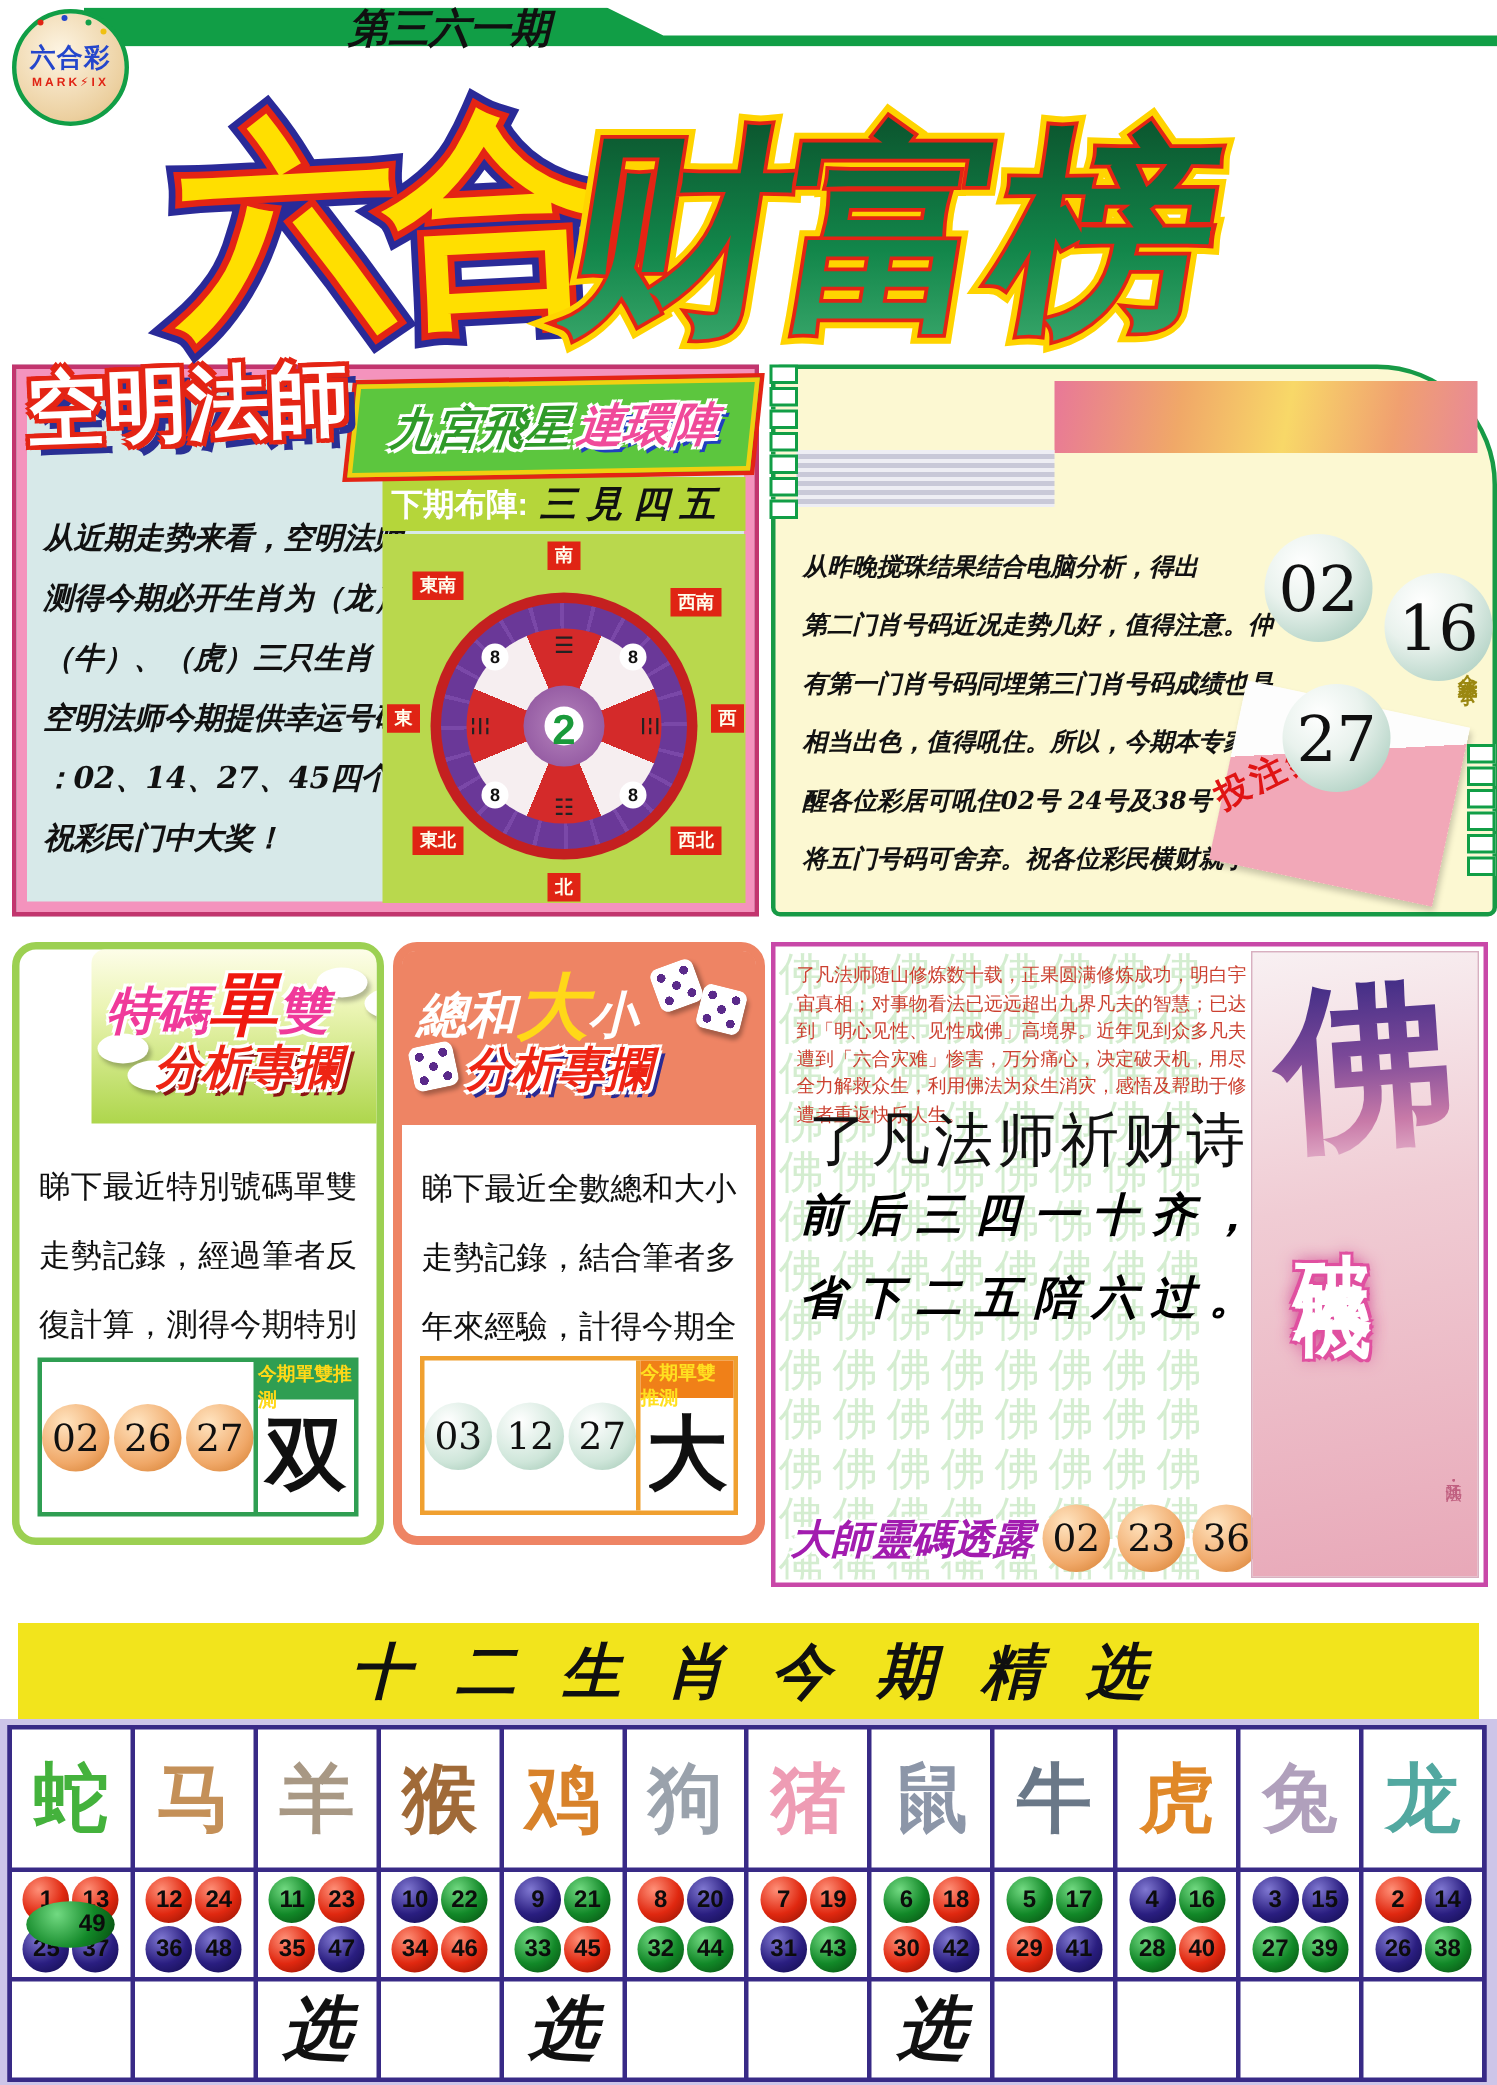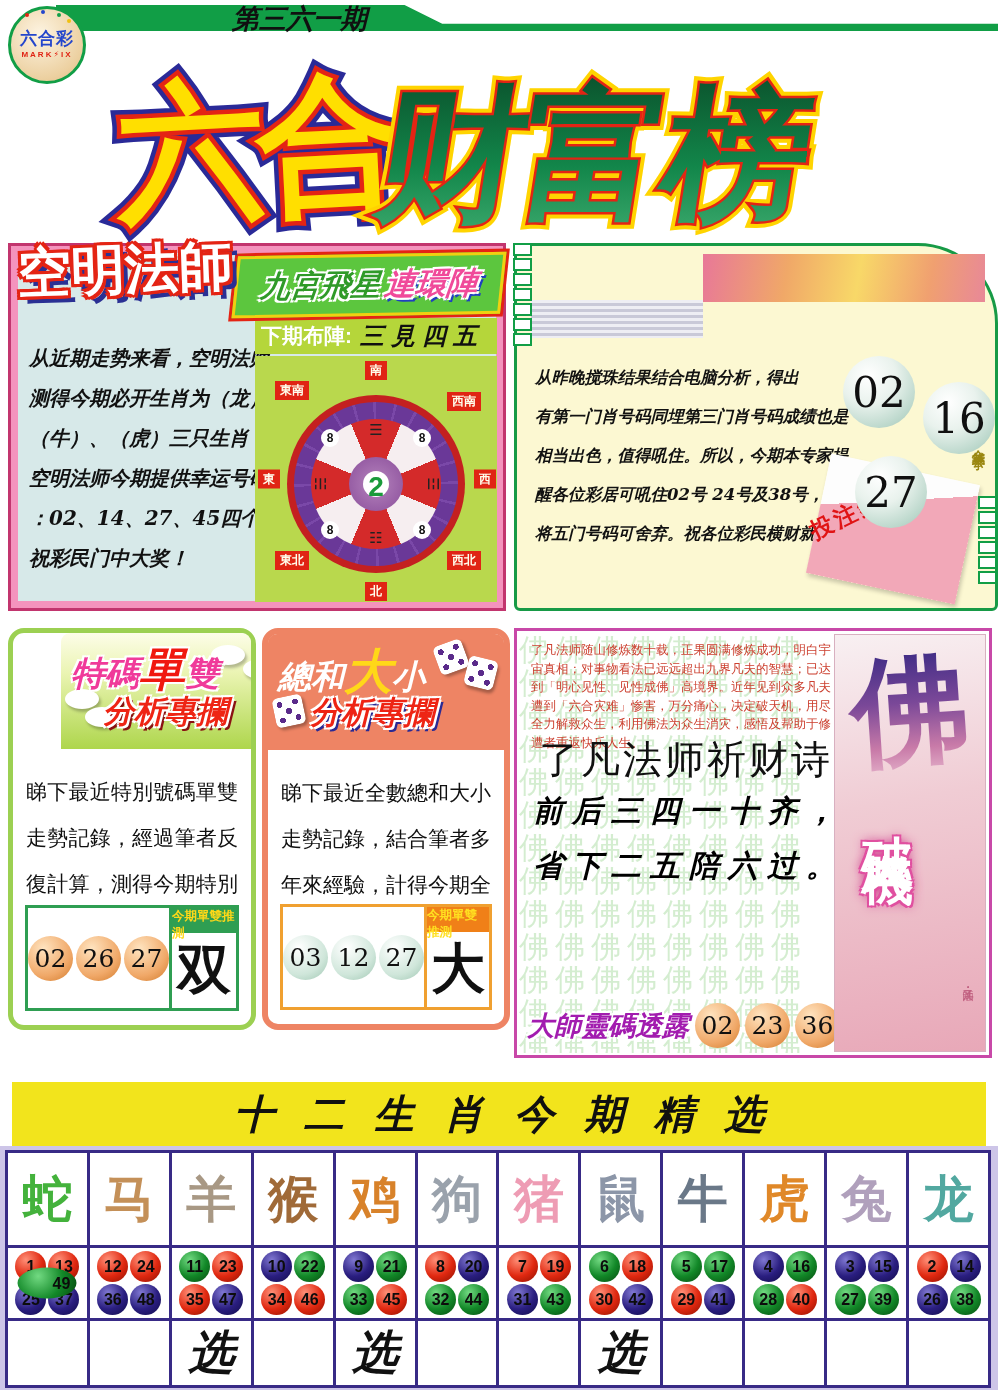--- a/index.html
+++ b/index.html
@@ -283,20 +283,21 @@
       <i></i>
       <i></i>
       <i></i>
       <i></i>
     </div>
   <div id="tz-sunset"></div>
   <div id="tz-grey"></div>
   <div id="tz-body">
 
   <div class="idx-0">从昨晚搅珠结果结合电脑分析，得出</div>
+      <div class="idx-1">第二门肖号码近况走势几好，值得注意。仲</div>
       <div class="idx-2">有第一门肖号码同埋第三门肖号码成绩也是</div>
       <div class="idx-3">相当出色，值得吼住。所以，今期本专家提</div>
       <div class="idx-4">醒各位彩居可吼住02号 24号及38号，而其余</div>
       <div class="idx-5">将五门号码可舍弃。祝各位彩民横财就手！</div>
     </div>
   <div id="tz-box">
     <span>投注錦囊</span>
   </div>
   <div id="tz-balls">
 

